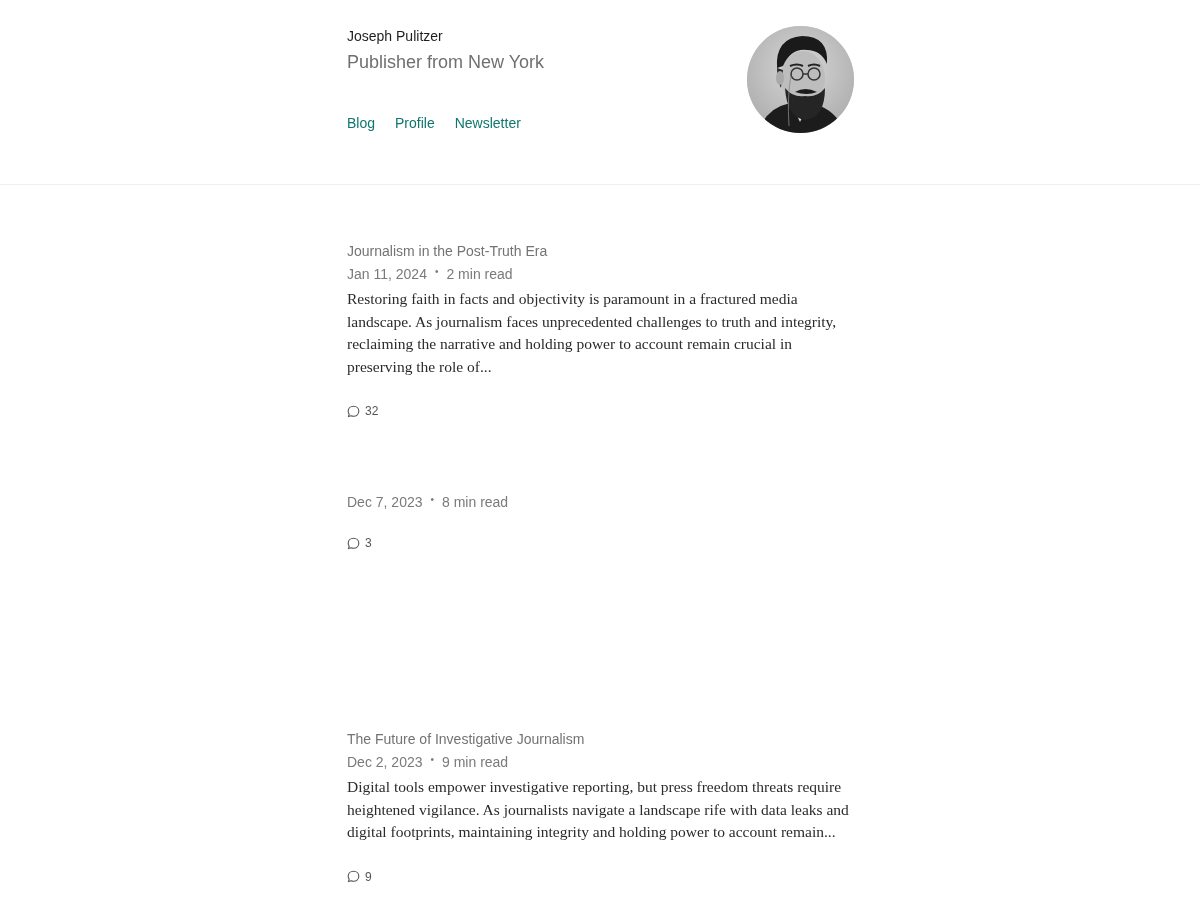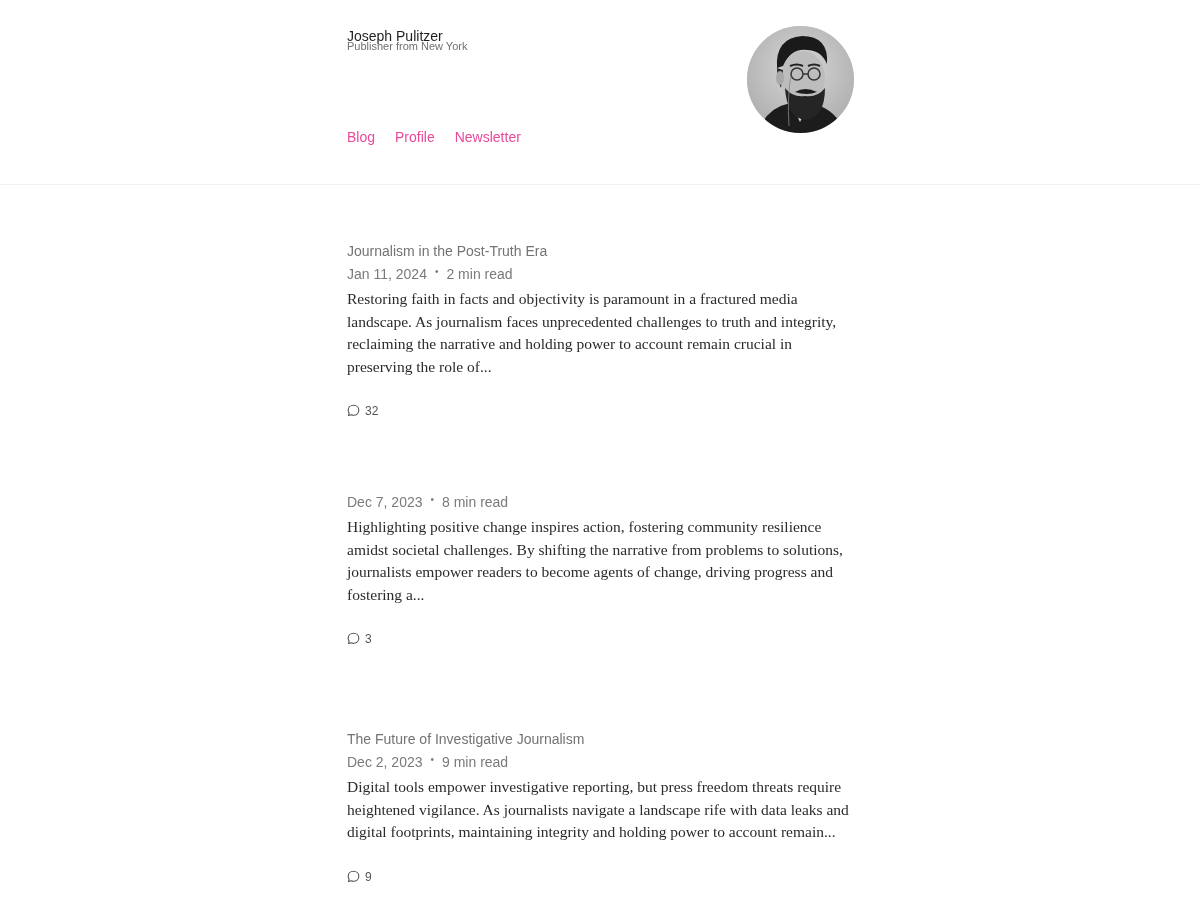--- a/index.html
+++ b/index.html
@@ -3,38 +3,38 @@
   <meta charset="utf-8">
   <style>
     * { box-sizing: border-box; margin: 0; padding: 0; }
     html, body { width: 1200px; height: 900px; background: #ffffff; overflow: hidden; }
     body { font-family: "Liberation Sans", sans-serif; color: #1a1a1a; }
     .header {
       position: relative; height: 185px; border-bottom: 1px solid #f0f0f0;
     }
     .header-inner { position: absolute; left: 347px; top: 0; width: 507px; height: 160px; }
     .site-name { position: absolute; top: 28px; left: 0; font-size: 14px; color: #1f1f1f; font-weight: 500; }
-    .tagline { position: absolute; top: 40px; left: 0; font-size: 11px; color: #707070; }
+    .tagline { position: absolute; top: 52px; left: 0; font-size: 18px; color: #707070; }
     .nav { position: absolute; top: 115px; left: 0; display: flex; gap: 20px; }
-    .nav a { font-size: 14px; color: #ec4899; text-decoration: none; cursor: pointer; margin-top: 14px; }
+    .nav a { font-size: 14px; color: #0f766e; text-decoration: none; cursor: pointer; }
     .avatar {
       position: absolute; left: 400px; top: 26px; width: 107px; height: 107px;
       border-radius: 50%; overflow: hidden; background: #cfcfcf;
     }
     .posts { position: absolute; left: 347px; top: 161px; width: 507px; }
     .post { position: absolute; left: 0; width: 507px; }
     .post-title { font-size: 14px; color: #737373; font-weight: 500; cursor: pointer; }
     .post-meta { margin-top: 7px; font-size: 14px; color: #7a7a7a; display: flex; align-items: flex-start; }
     .post-meta .dot { margin: 0 8px; font-size: 10px; color: #7a7a7a; }
     .post-excerpt {
       margin-top: 6px; font-family: "Liberation Serif", serif; font-size: 15.5px;
       line-height: 22.5px; color: #2b2b2b; cursor: pointer;
     }
     .post-comments {
-      margin-top: 26px; display: flex; gap: 5px;
+      margin-top: 26px; display: flex; align-items: center; gap: 5px;
       font-size: 12px; color: #555555; cursor: pointer; width: max-content;
     }
     .post-comments svg { display: block; }
   </style>
 </head>
 <body>
 
 <header class="header">
   <div class="header-inner">
     <div class="site-name">Joseph Pulitzer</div>
@@ -97,21 +97,20 @@
       <span>32</span>
     </div>
   </article>
 
   <article class="post" style="top:326px;">
     <div class="post-meta">
       <span>Dec 7, 2023</span>
       <span class="dot">•</span>
       <span>8 min read</span>
     </div>
-    <p class="post-excerpt">Highlighting positive change inspires action, fostering community resilience amidst societal challenges. By shifting the narrative from problems to solutions, journalists empower readers to become agents of change, driving progress and fostering a...</p>
     <div class="post-comments">
       <svg width="13" height="13" viewBox="0 0 13 13">
         <path d="M6.5 1.2 C9.6 1.2 11.8 3.4 11.8 6.2 C11.8 9 9.6 11.2 6.5 11.2 C5.6 11.2 4.8 11 4.1 10.7 L1.4 11.6 L2.2 9.2 C1.6 8.4 1.2 7.4 1.2 6.2 C1.2 3.4 3.4 1.2 6.5 1.2 Z" fill="none" stroke="#555" stroke-width="1.1" stroke-linejoin="round"></path>
       </svg>
       <span>3</span>
     </div>
   </article>
 
   <article class="post" style="top:570px;">
     <div class="post-title">The Future of Investigative Journalism</div>

